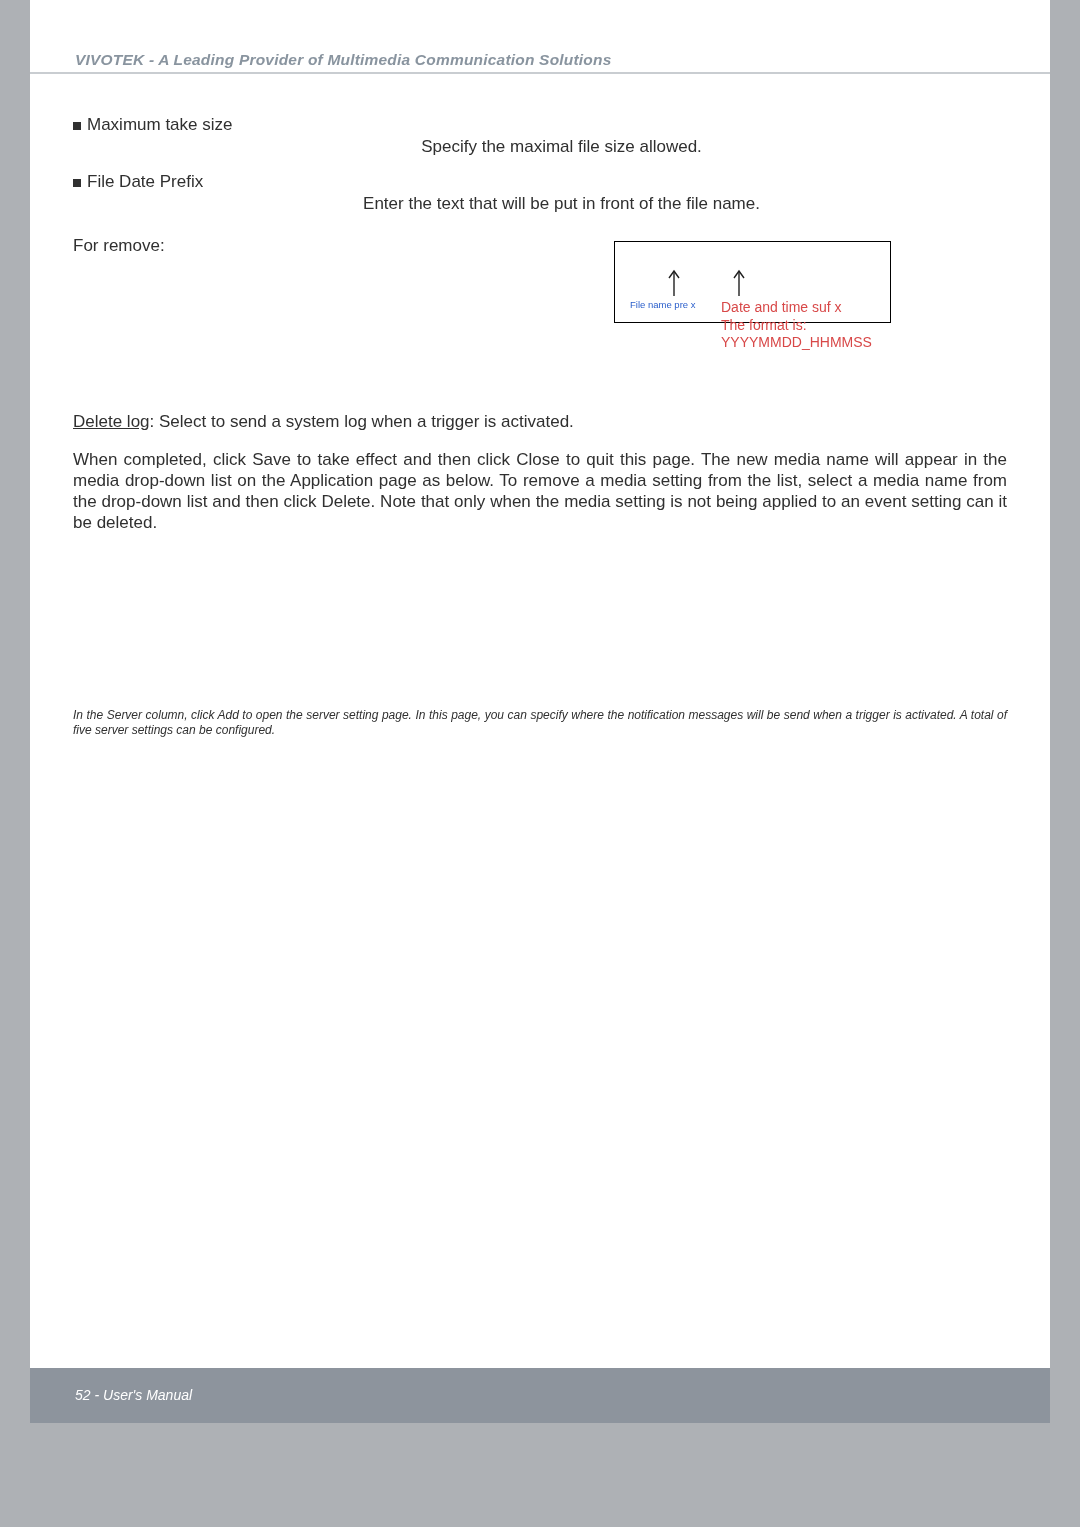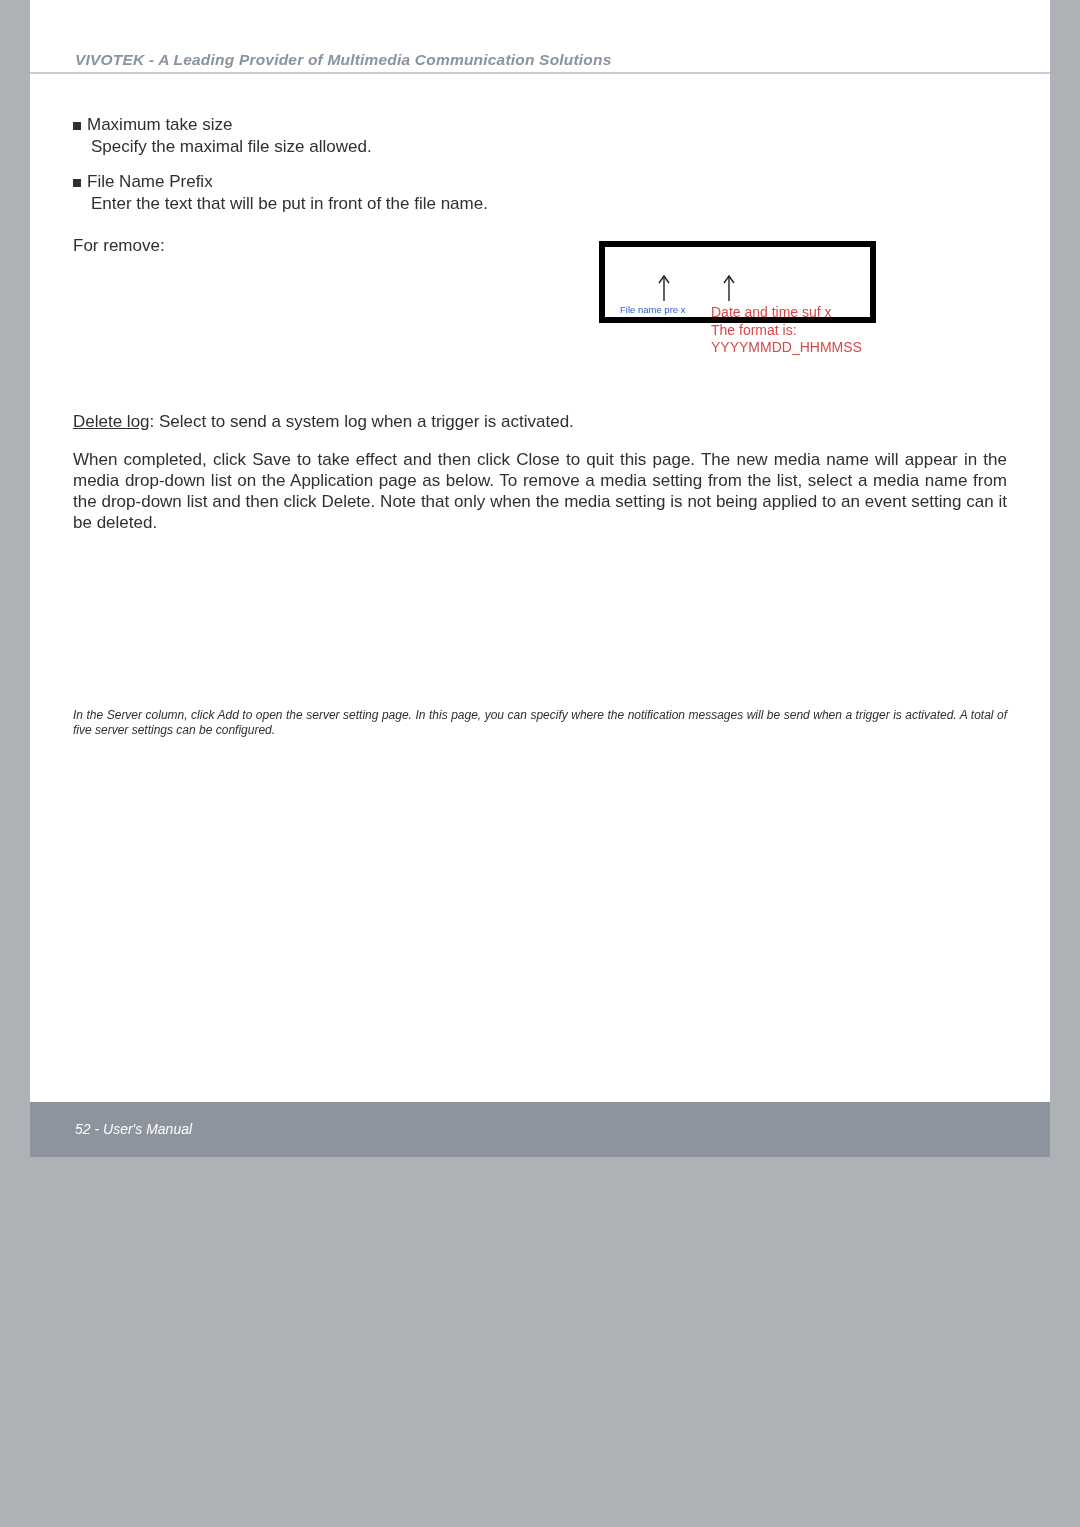--- a/index.html
+++ b/index.html
@@ -12,21 +12,21 @@
     font-family: Arial, Helvetica, sans-serif;
     width: 1080px;
     height: 1527px;
     overflow: hidden;
   }
   .page {
     position: absolute;
     top: 0;
     left: 30px;
     width: 1020px;
-    height: 1157px;
+    height: 1423px;
     background: #ffffff;
   }
   .header-bar {
     position: absolute;
     top: 48px;
     left: 0;
     width: 100%;
     height: 26px;
     border-bottom: 2px solid #c9cdd1;
     background: #ffffff;
@@ -58,30 +58,30 @@
   .bullet-square {
     display: inline-block;
     width: 8px;
     height: 8px;
     background: #303030;
     margin-top: 7px;
     margin-right: 6px;
     flex-shrink: 0;
   }
   .bullet-body { flex: 1; }
-  .bullet-sub { margin-left: 4px; margin-top: 1px; }
+  .bullet-sub { margin-left: 29px; margin-top: 1px; text-align: center; }
   .gap-sm { height: 12px; }
 
   .diagram-box {
     position: absolute;
     top: 126px;
-    left: 526px;
+    left: 541px;
     width: 277px;
     height: 82px;
-    border: 6px solid #000000;
+    border: 1px solid #000000;
     font-size: 10px;
     background: #fff;
   }
   .arrow-svg {
     position: absolute;
   }
   .dg-label-blue {
     position: absolute;
     color: #2b5fcb;
     font-size: 9.5px;
@@ -143,21 +143,21 @@
           <div>Maximum take size</div>
           <div class="bullet-sub">Specify the maximal file size allowed.</div>
         </div>
       </div>
 
       <div class="gap-sm"></div>
 
       <div class="bullet-row">
         <span class="bullet-square"></span>
         <div class="bullet-body">
-          <div>File Name Prefix</div>
+          <div>File Date Prefix</div>
           <div class="bullet-sub">Enter the text that will be put in front of the file name.</div>
         </div>
       </div>
 
       <div style="height:18px;"></div>
       <div>For remove:</div>
     </div>
 
     <div class="diagram-box">
 

